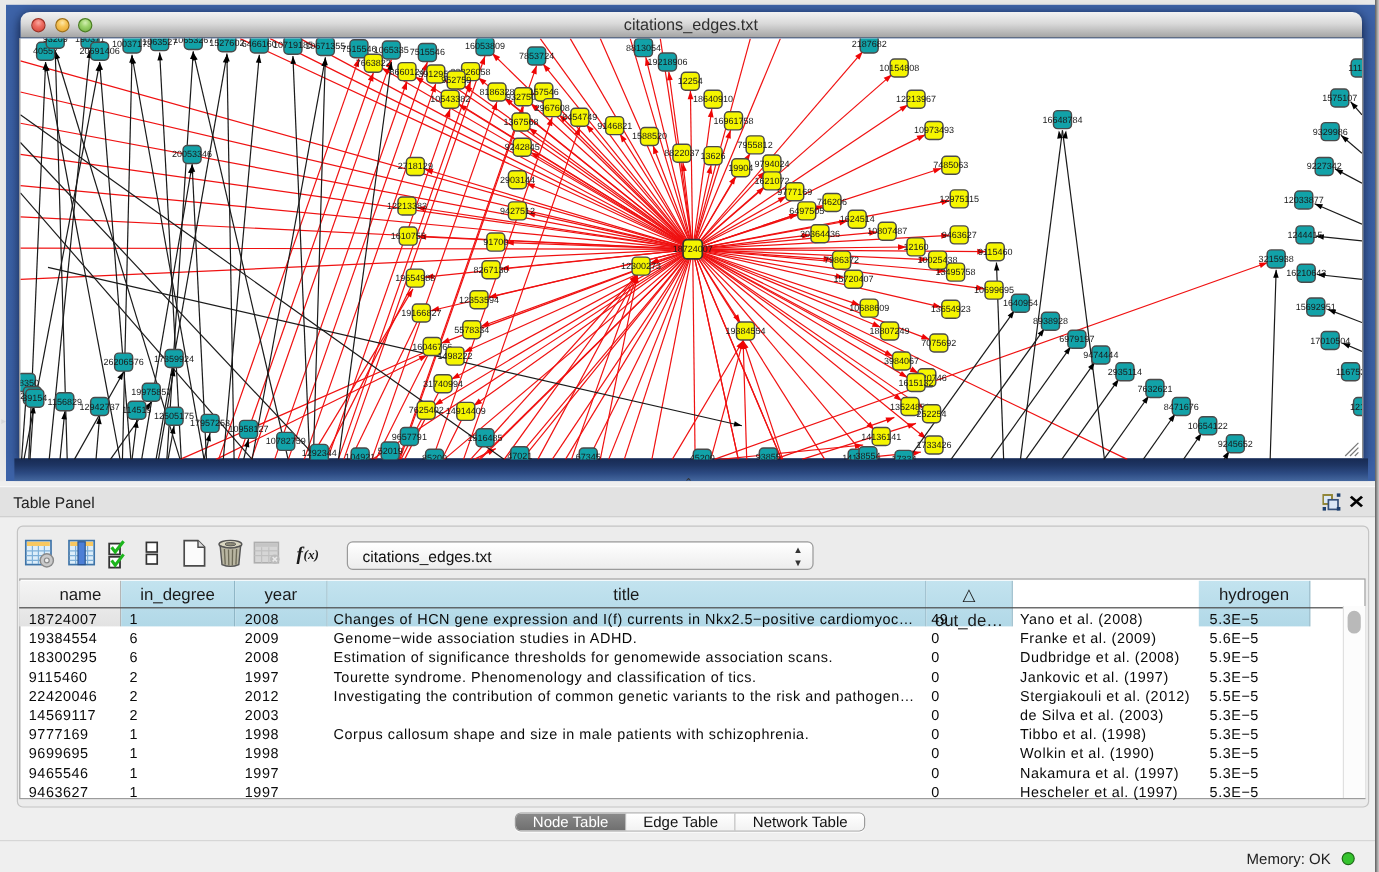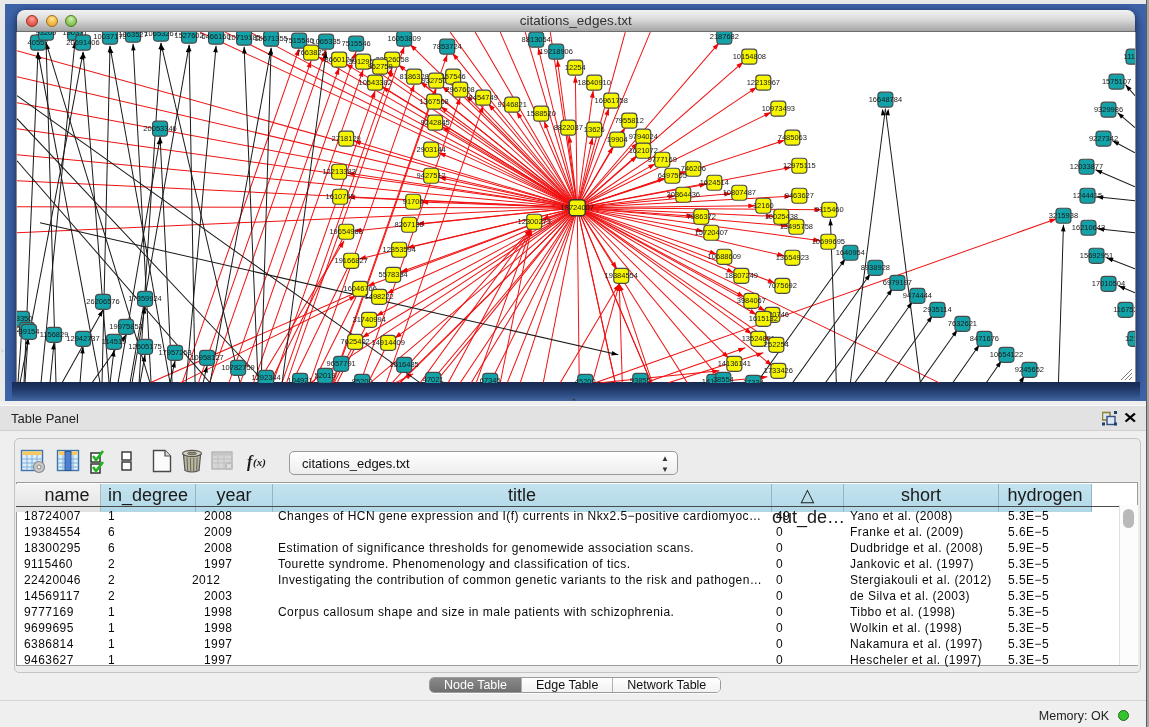--- a/index.html
+++ b/index.html
@@ -40,22 +40,22 @@
 #container { position:absolute; left:13.5px; top:438px; width:1127px; height:235px;
   background:#ececec; border:1px solid #c4c4c4; border-radius:5px; }
 #combo { position:absolute; left:289px; top:451px; width:389px; height:24px; background:linear-gradient(180deg,#ffffff,#ededed);
   border:1px solid #9a9a9a; border-radius:5px; }
 #combo .lbl { position:absolute; left:12px; top:4px; font-size:13px; color:#111; }
 #combo .arr { position:absolute; right:8px; top:1px; font-size:8px; color:#333; line-height:11px; }
 
 
 #tableWrap { position:absolute; z-index:0; left:16px; top:482px; width:1122px; height:184px; background:#fff;
   border:1px solid #9c9c9c; }
-.hdrCell { position:absolute; top:0; height:28px; background:linear-gradient(180deg,#c3e3ef,#b1d8e7);
-  border-right:1px solid #8fb6c6; font-size:18px; color:#1a1a1a; text-align:center; line-height:22px; }
+.hdrCell { position:absolute; top:0; height:38px; background:linear-gradient(180deg,#c3e3ef,#b1d8e7);
+  border-right:1px solid #8fb6c6; font-size:14px; color:#1a1a1a; text-align:center; line-height:22px; }
 .hdrGray { background:linear-gradient(180deg,#f4f4f4,#e2e2e2); border-right:1px solid #b5b5b5; }
 #hdrRow { position:absolute; z-index:2; left:16px; top:483.5px; width:1122px; height:22px; }
 #hdrBottom { position:absolute; left:16px; top:505.5px; width:1103px; height:1.5px; background:#4a4a4a; z-index:3; }
 .row { position:absolute; z-index:2; left:16px; width:1103px; height:16px; font-size:12px; color:#0a0a0a; line-height:16px; letter-spacing:0.45px; }
 .row div { position:absolute; top:0; white-space:nowrap; overflow:hidden; }
 #vscroll { position:absolute; left:1119px; top:505px; width:19px; height:160px; background:#fcfcfc; border-left:1px solid #e0e0e0; }
 #vthumb { position:absolute; left:3px; top:4px; width:11px; height:19px; background:#b9b9b9; border-radius:6px; }
 
 
 #tabs { position:absolute; left:429px; top:676.5px; height:16.5px; display:flex; border:1px solid #9b9b9b; border-radius:5px; overflow:hidden; background:#fff; box-shadow:0 1px 0 rgba(255,255,255,0.8); }
@@ -853,38 +853,38 @@
     <span class="lbl">citations_edges.txt</span>
     <span class="arr">▲<br>▼</span>
   </div>
 
 <div id="hdrRow">
   <div class="hdrCell hdrGray" style="left:0;width:85px;text-indent:18px">name</div>
   <div class="hdrCell" style="left:85px;width:95px">in_degree</div>
   <div class="hdrCell" style="left:180px;width:77px">year</div>
   <div class="hdrCell" style="left:257px;width:499px">title</div>
   <div class="hdrCell" style="left:756px;width:72px">△ out_de…</div>
-  <div class="hdrCell" style="left:828px;width:155px">short</div>
   <div class="hdrCell" style="left:983px;width:93px">hydrogen</div>
 </div>
 <div id="tableWrap"></div>
 <div id="hdrBottom"></div>
 <div class="row" style="top:507.5px">
     <div style="left:8px">18724007</div>
     <div style="left:92px">1</div>
     <div style="left:188px">2008</div>
     <div style="left:262px;width:494px">Changes of HCN gene expression and I(f) currents in Nkx2.5−positive cardiomyoc…</div>
     <div style="left:760px">49</div>
     <div style="left:834px">Yano et al. (2008)</div>
     <div style="left:992px">5.3E−5</div>
   </div>
 <div class="row" style="top:523.5px">
     <div style="left:8px">19384554</div>
     <div style="left:92px">6</div>
     <div style="left:188px">2009</div>
+    <div style="left:262px;width:494px">Genome−wide association studies in ADHD.</div>
     <div style="left:760px">0</div>
     <div style="left:834px">Franke et al. (2009)</div>
     <div style="left:992px">5.6E−5</div>
   </div>
 <div class="row" style="top:539.5px">
     <div style="left:8px">18300295</div>
     <div style="left:92px">6</div>
     <div style="left:188px">2008</div>
     <div style="left:262px;width:494px">Estimation of significance thresholds for genomewide association scans.</div>
     <div style="left:760px">0</div>
@@ -896,21 +896,21 @@
     <div style="left:92px">2</div>
     <div style="left:188px">1997</div>
     <div style="left:262px;width:494px">Tourette syndrome. Phenomenology and classification of tics.</div>
     <div style="left:760px">0</div>
     <div style="left:834px">Jankovic et al. (1997)</div>
     <div style="left:992px">5.3E−5</div>
   </div>
 <div class="row" style="top:571.5px">
     <div style="left:8px">22420046</div>
     <div style="left:92px">2</div>
-    <div style="left:176px">2012</div>
+    <div style="left:188px">2012</div>
     <div style="left:262px;width:494px">Investigating the contribution of common genetic variants to the risk and pathogen…</div>
     <div style="left:760px">0</div>
     <div style="left:834px">Stergiakouli et al. (2012)</div>
     <div style="left:992px">5.5E−5</div>
   </div>
 <div class="row" style="top:587.5px">
     <div style="left:8px">14569117</div>
     <div style="left:92px">2</div>
     <div style="left:188px">2003</div>
     <div style="left:760px">0</div>
@@ -924,25 +924,25 @@
     <div style="left:262px;width:494px">Corpus callosum shape and size in male patients with schizophrenia.</div>
     <div style="left:760px">0</div>
     <div style="left:834px">Tibbo et al. (1998)</div>
     <div style="left:992px">5.3E−5</div>
   </div>
 <div class="row" style="top:619.5px">
     <div style="left:8px">9699695</div>
     <div style="left:92px">1</div>
     <div style="left:188px">1998</div>
     <div style="left:760px">0</div>
-    <div style="left:834px">Wolkin et al. (1998)</div>
+    <div style="left:834px">Wolkin et al. (1990)</div>
     <div style="left:992px">5.3E−5</div>
   </div>
 <div class="row" style="top:635.5px">
-    <div style="left:8px">6386814</div>
+    <div style="left:8px">9465546</div>
     <div style="left:92px">1</div>
     <div style="left:188px">1997</div>
     <div style="left:760px">0</div>
     <div style="left:834px">Nakamura et al. (1997)</div>
     <div style="left:992px">5.3E−5</div>
   </div>
 <div class="row" style="top:651.5px">
     <div style="left:8px">9463627</div>
     <div style="left:92px">1</div>
     <div style="left:188px">1997</div>

